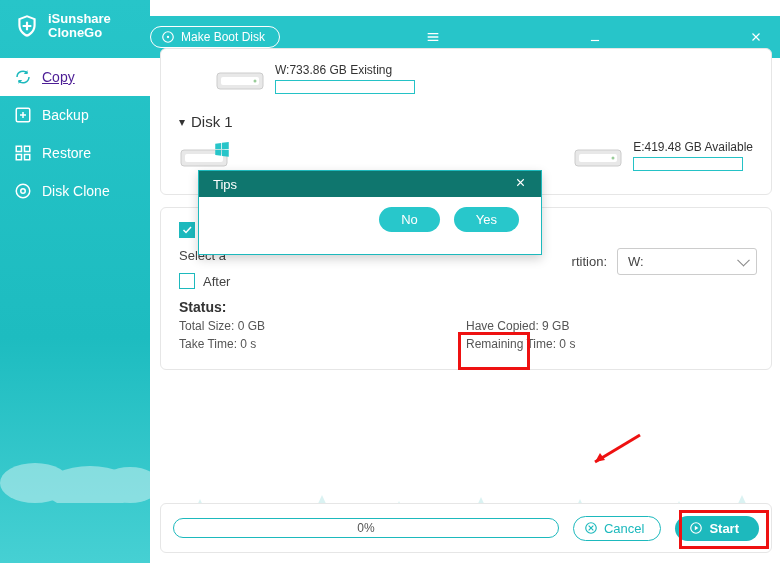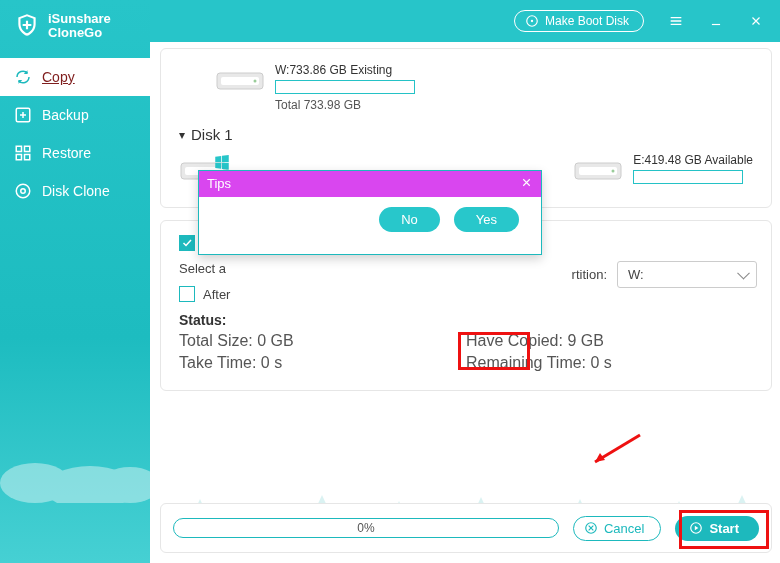--- a/index.html
+++ b/index.html
@@ -1,27 +1,27 @@
 <!DOCTYPE html>
 <html><head>
 <meta charset="utf-8">
 <style>
 * { box-sizing: border-box; margin: 0; padding: 0; font-family: "Segoe UI", Arial, sans-serif; }
 body { width: 780px; height: 563px; background: #fff; position: relative; overflow: hidden; }
 .sidebar { position: absolute; left: 0; top: 0; width: 150px; height: 563px; background: linear-gradient(180deg, #27c5c9 0%, #1dbcc0 60%, #46d0d3 100%); color: #fff; }
-.logo-row { display: flex; align-items: flex-start; padding: 12px 10px 12px 14px; gap: 8px; }
+.logo-row { display: flex; align-items: center; padding: 12px 10px 12px 14px; gap: 8px; }
 .logo-icon { width: 26px; height: 26px; }
 .logo-text { font-size: 13px; line-height: 14px; font-weight: 600; }
 .nav { margin-top: 6px; }
 .nav-item { display: flex; align-items: center; gap: 10px; padding: 10px 14px; font-size: 14px; cursor: pointer; }
-.nav-item.active { background: #fff; color: #7f1d1d; border-radius: 0; text-decoration: underline; }
+.nav-item.active { background: #fff; color: #4c1d95; border-radius: 0; text-decoration: underline; }
 .nav-item .icon { width: 18px; height: 18px; }
 .clouds { position: absolute; bottom: 60px; left: 0; width: 150px; height: 90px; opacity: 0.4; }
 .trees { position: absolute; bottom: 42px; left: 150px; width: 630px; height: 40px; opacity: 0.15; pointer-events: none; }
-.titlebar { position: absolute; top: 0; left: 150px; width: 630px; height: 42px; background: #27c5c9; display: flex; align-items: center; justify-content: flex-end; padding-right: 6px; gap: 4px; }
+.titlebar { position: absolute; top: 16px; left: 150px; width: 630px; height: 42px; background: #27c5c9; display: flex; align-items: center; justify-content: space-between; padding-right: 6px; gap: 4px; }
 .boot-btn { border: 1px solid #fff; color: #fff; background: transparent; border-radius: 14px; padding: 3px 14px 3px 10px; font-size: 12px; display: flex; align-items: center; gap: 6px; margin-right: 10px; }
 .win-btn { width: 36px; height: 30px; display: flex; align-items: center; justify-content: center; color: #fff; }
 .main { position: absolute; left: 160px; top: 48px; width: 612px; }
 .card { background: #fff; border: 1px solid #e6e6e6; border-radius: 6px; }
 .card1 { padding: 14px 18px 18px; }
 .partition-block { display: flex; align-items: flex-start; gap: 10px; }
 .disk-icon { width: 50px; height: 36px; }
 .part-info { }
 .part-label { font-size: 12px; color: #333; margin-bottom: 3px; }
 .part-bar { width: 140px; height: 14px; border: 1px solid #24c2c6; background: #fff; }
@@ -31,29 +31,29 @@
 .part-row { display: flex; gap: 28px; margin-top: 10px; }
 .card2 { margin-top: 12px; padding: 14px 18px 18px; position: relative; }
 .check-row { display: flex; align-items: center; font-size: 13px; color: #444; margin-bottom: 10px; }
 .chk { width: 16px; height: 16px; border: 1px solid #1db9bd; margin-right: 8px; display: inline-flex; align-items: center; justify-content: center; background: #fff; }
 .chk.checked { background: #1db9bd; }
 .select-row { display: flex; align-items: center; font-size: 13px; color: #444; margin-bottom: 10px; gap: 10px; }
 .dropdown { border: 1px solid #ccc; background: #fff; padding: 5px 26px 5px 10px; font-size: 13px; border-radius: 3px; position: relative; width: 140px; }
 .dropdown::after { content: ""; position: absolute; right: 8px; top: 50%; width: 8px; height: 8px; border-right: 1px solid #888; border-bottom: 1px solid #888; transform: translateY(-70%) rotate(45deg); }
 .status-block { margin-top: 6px; }
 .status-title { font-weight: bold; font-size: 14px; color: #333; margin-bottom: 4px; }
-.status-grid { display: grid; grid-template-columns: 1fr 1fr; font-size: 16px; color: #555; row-gap: 4px; }
+.status-grid { display: grid; grid-template-columns: 1fr 1fr; font-size: 12px; color: #555; row-gap: 4px; }
 .bottombar { position: absolute; left: 160px; bottom: 10px; width: 612px; height: 50px; border: 1px solid #e6e6e6; border-radius: 6px; display: flex; align-items: center; padding: 0 12px; gap: 14px; background: #fff; }
 .progress { flex: 1; height: 20px; border: 1px solid #1db9bd; border-radius: 12px; display: flex; align-items: center; justify-content: center; font-size: 12px; color: #555; background: #fff; }
 .btn-cancel { border: 1px solid #1db9bd; color: #1db9bd; background: #fff; border-radius: 14px; padding: 4px 16px 4px 10px; font-size: 13px; display: flex; align-items: center; gap: 6px; }
 .btn-start { background: #1db9bd; color: #fff; border: none; border-radius: 14px; padding: 5px 20px 5px 14px; font-size: 13px; display: flex; align-items: center; gap: 6px; font-weight: bold; }
 .redbox { position: absolute; border: 3px solid #e11; pointer-events: none; }
 .arrow { position: absolute; pointer-events: none; }
 .dialog { position: absolute; left: 370px; top: 170px; width: 344px; background: #fff; border: 1px solid #1db9bd; box-shadow: 0 4px 10px rgba(0,0,0,0.18); z-index: 50; transform: translateX(-50%); }
-.dialog-titlebar { background: #d946ef; color: #fff; font-size: 13px; padding: 5px 8px; display: flex; justify-content: space-between; align-items: flex-start; }
+.dialog-titlebar { background: #0f766e; color: #fff; font-size: 13px; padding: 5px 14px; display: flex; justify-content: space-between; align-items: center; }
 .dialog-body { padding: 24px 22px 10px; font-size: 12.5px; color: #444; line-height: 1.5; }
 .dialog-footer { display: flex; justify-content: flex-end; gap: 14px; padding: 10px 22px 22px; }
 .pill { border: none; border-radius: 14px; padding: 5px 22px; font-size: 13px; color: #fff; background: #28c7cb; }
 .dropdown-wrap { position: absolute; right: 14px; top: 40px; display: flex; align-items: center; gap: 10px; font-size: 13px; color: #444; }
 button, .nav-item, .dropdown, .win-btn, .boot-btn, .chk { cursor: pointer; }
 </style>
 </head>
 <body>
 
 <div class="sidebar">
@@ -137,21 +137,20 @@
   <div class="card card1">
     <div class="partition-block" style="margin-left:36px;">
       <svg class="disk-icon" viewBox="0 0 50 36">
           <rect x="2" y="10" width="46" height="16" rx="3" fill="#e8e8e8" stroke="#ccc"></rect>
           <rect x="6" y="14" width="38" height="8" rx="2" fill="#fff"></rect>
           <circle cx="40" cy="18" r="1.5" fill="#9c9"></circle>
         </svg>
       <div class="part-info">
         <div class="part-label">W:733.86 GB Existing</div>
         <div class="part-bar"></div>
-        <div class="part-total">Total 733.98 GB</div>
       </div>
     </div>
     <div class="disk-header">
       <span class="chev">▾</span>
       <span>Disk 1</span>
     </div>
     <div class="part-row">
       <div class="partition-block">
         <svg class="disk-icon" viewBox="0 0 50 36">
             <rect x="2" y="10" width="46" height="16" rx="3" fill="#e8e8e8" stroke="#ccc"></rect>

